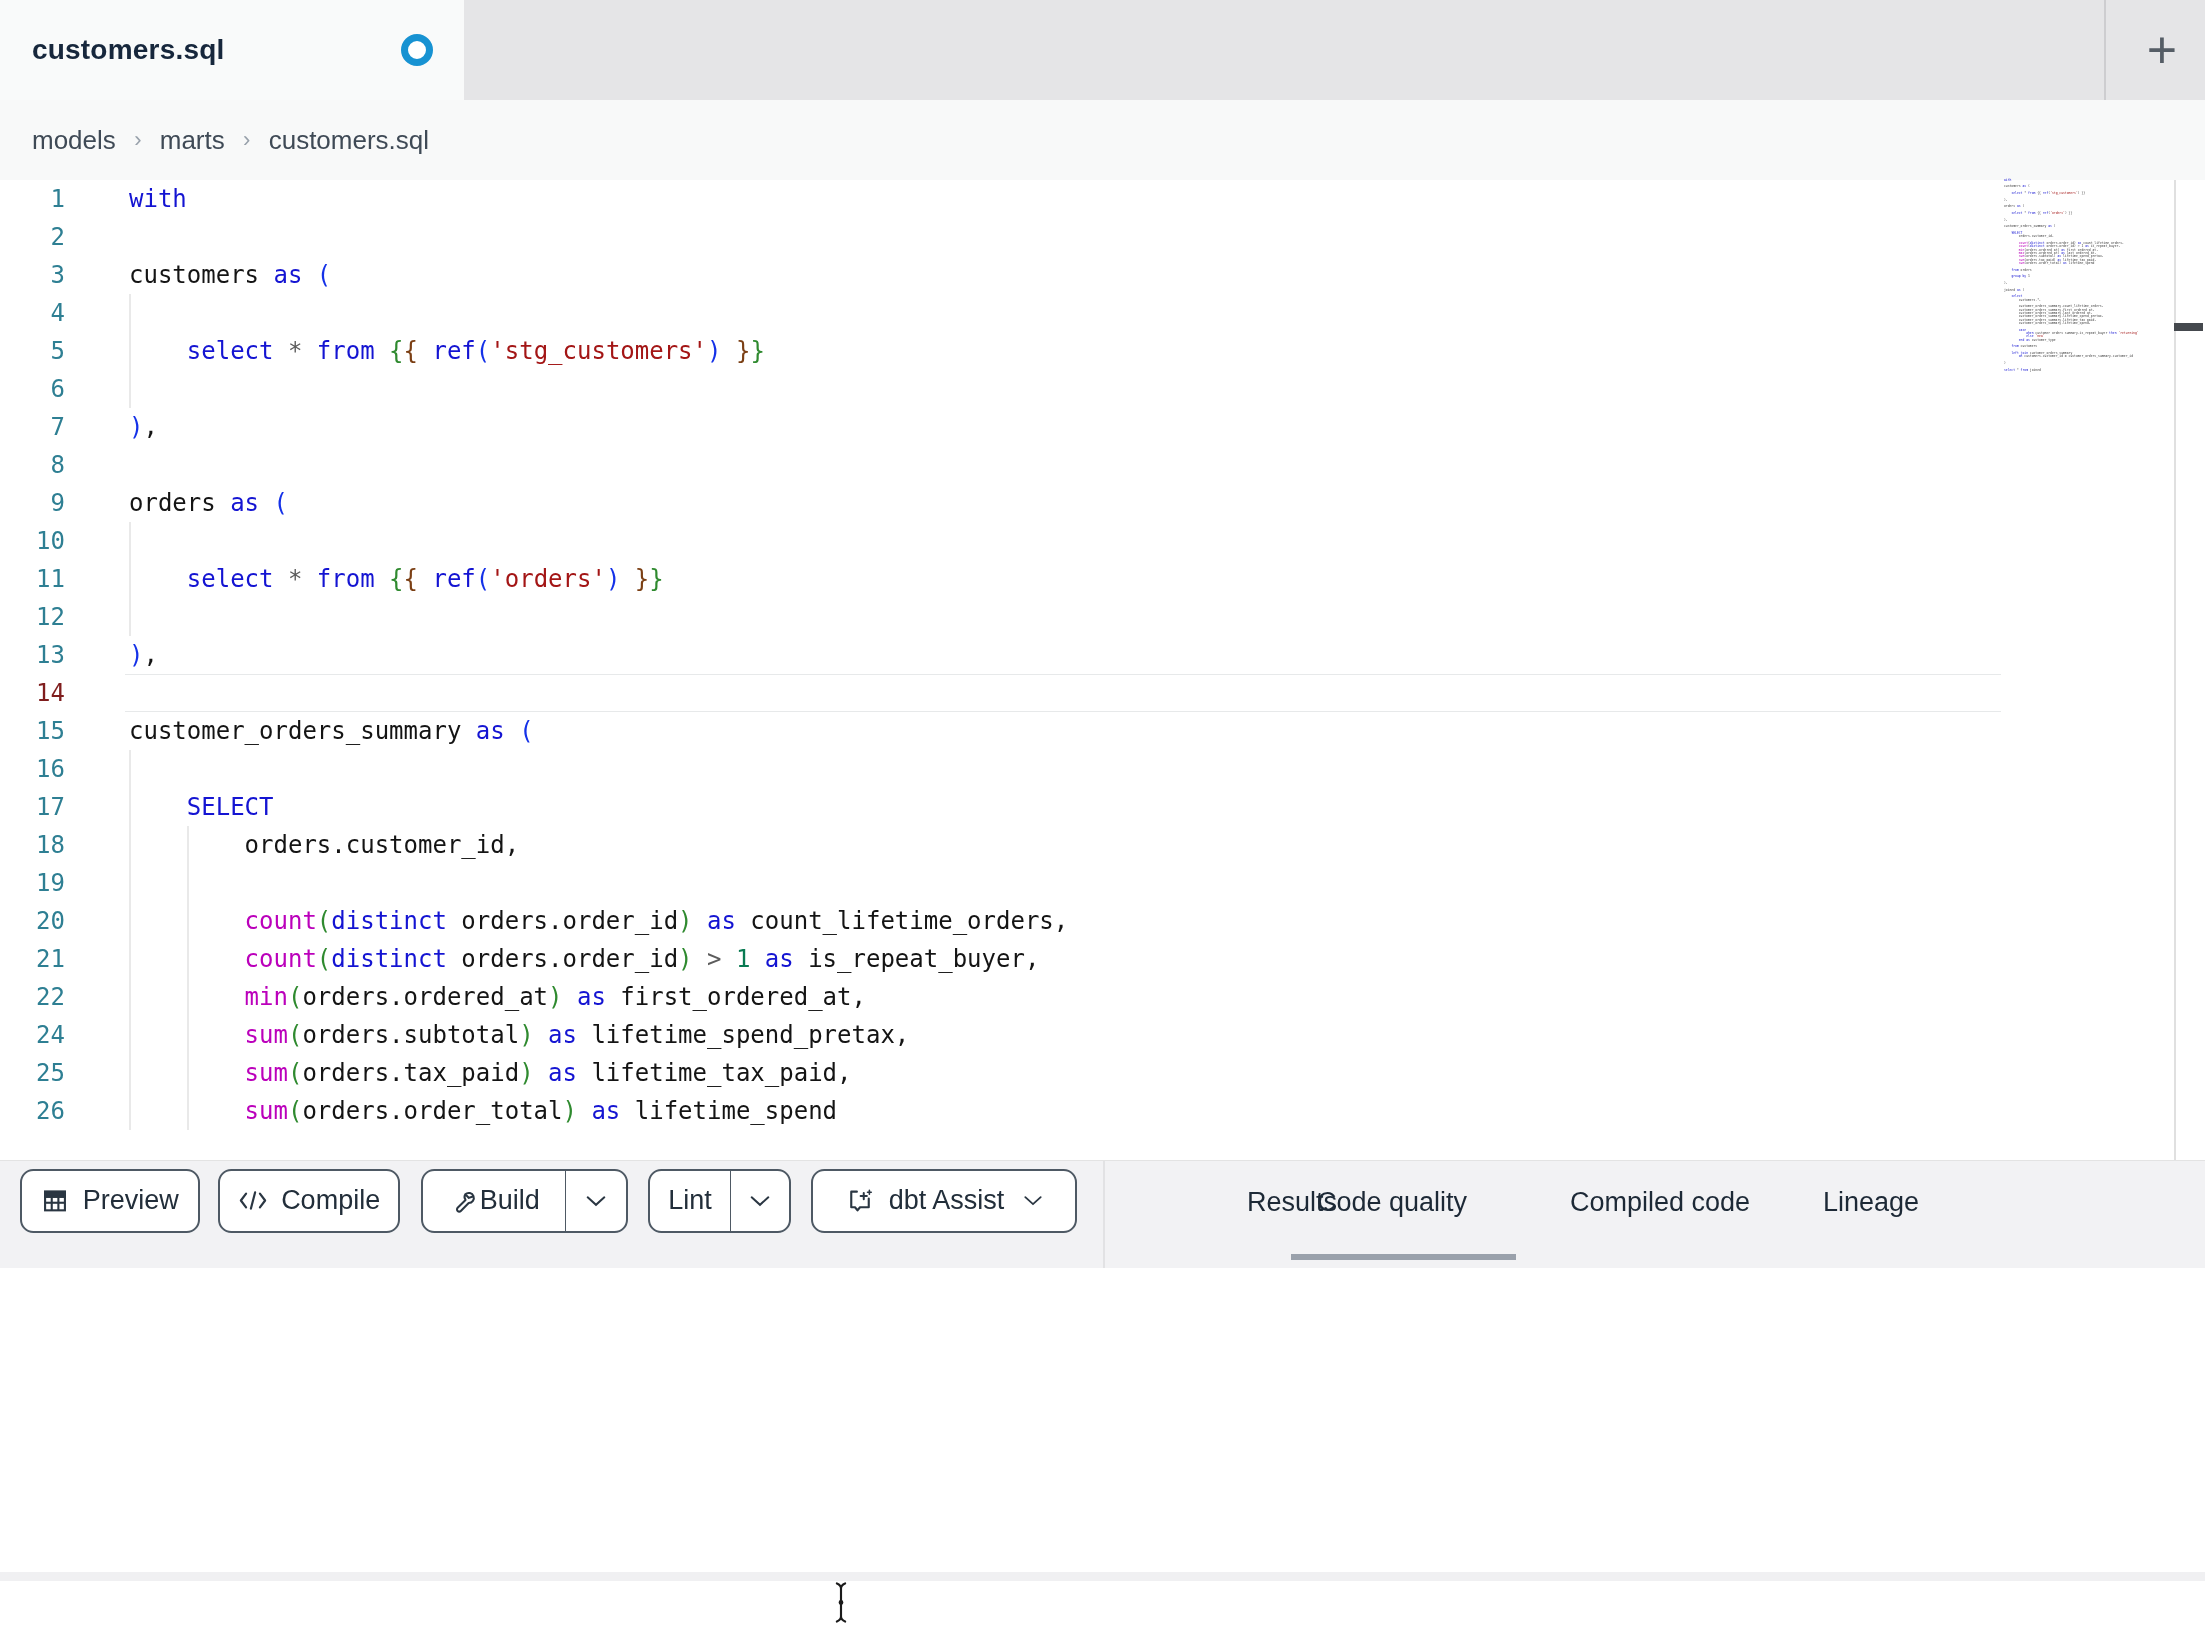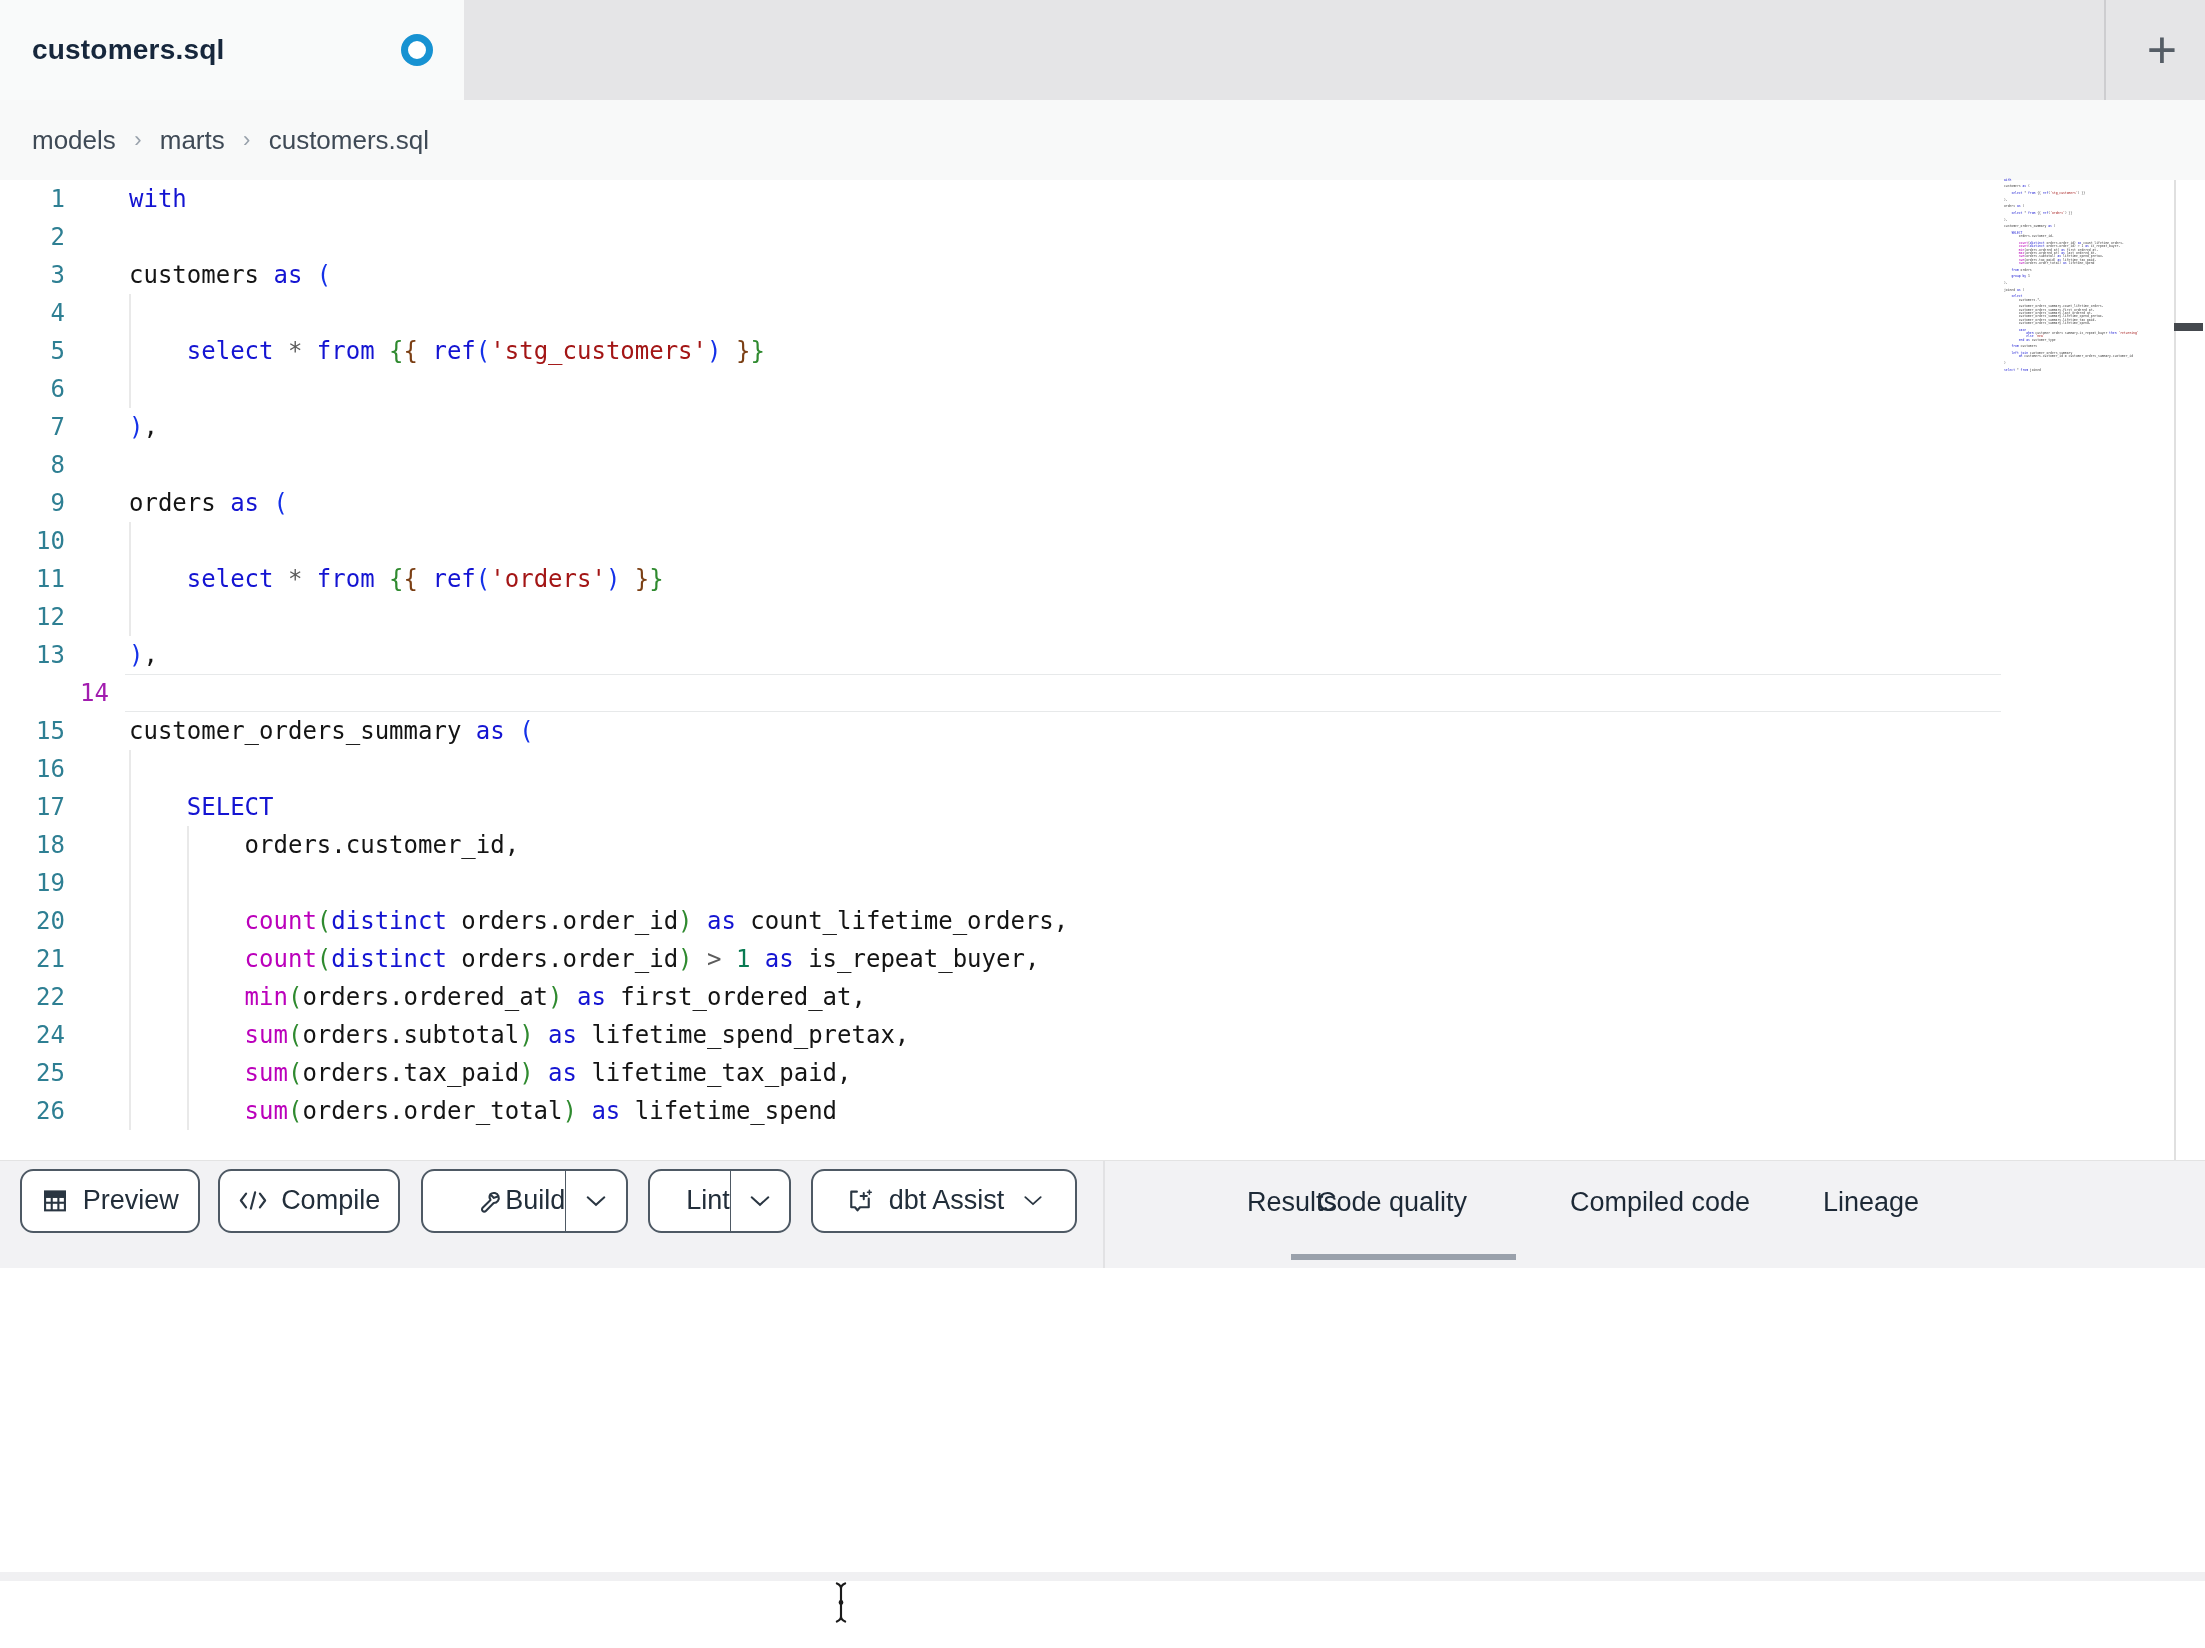--- a/index.html
+++ b/index.html
@@ -25,42 +25,42 @@
   #compass-button{position:absolute;left:399px;top:109px;width:65px;height:62px;border:1.7px solid #e9e9e9;
                   border-radius:13.3px;background:#fbfbfb;display:flex;align-items:center;justify-content:center;color:#2a3642;}
   #save-button{position:absolute;left:2015px;top:103px;width:157px;height:67px;background:#0d7377;border-radius:8.3px;
                display:flex;align-items:center;justify-content:center;gap:11.7px;color:#ffffff;cursor:pointer;}
   #save-button span{font-size:27.5px;font-weight:bold;}
 
   
   #editor{left:0;top:180px;width:2205px;height:980px;background:#ffffff;overflow:hidden;}
   .row{position:relative;height:38px;line-height:38px;font-family:"DejaVu Sans Mono", monospace;font-size:24px;}
   .ln{position:absolute;left:0;top:0;width:65px;text-align:right;color:#2e7f93;}
-  .row.active .ln{color:#a21caf;margin-left:44px;}
+  .row.active .ln{color:#7f1d1d;}
   .code{position:absolute;left:129px;top:0;white-space:pre;}
   .hl{position:absolute;left:125px;right:204px;top:0;bottom:0;border-top:1.7px solid #e7e9ea;border-bottom:1.7px solid #e7e9ea;}
   .guide{position:absolute;top:0;bottom:0;width:1.7px;background:#e9e9e9;}
   .tk-kw{color:#1414d2;} .tk-pl{color:#141414;} .tk-st{color:#a31515;} .tk-fn{color:#bb00bb;}
   .tk-num{color:#097a52;} .tk-op{color:#5c5c5c;}
   .tk-b1{color:#1431e8;} .tk-b2{color:#2f8a2f;} .tk-b3{color:#7b3f14;}
 
   
   #minimap{left:2004px;top:178px;width:133px;height:197px;overflow:visible;}
   #minimap pre{margin:0;font-family:"DejaVu Sans Mono", monospace;font-size:9.2px;line-height:10px;color:#3c3c3c;
                transform:scale(.3333);transform-origin:0 0;white-space:pre;width:400px;}
   .m-kw{color:#1414d2;font-style:normal;} .m-st{color:#a31515;font-style:normal;} .m-fn{color:#bb00bb;font-style:normal;}
   #editor-right-rail{left:2174px;top:180px;width:1.7px;height:980px;background:#e0e0e0;}
   #ruler-cursor-marker{left:2174px;top:323px;width:29px;height:8.3px;background:#45494e;}
 
   
   #toolbar-row{left:0;top:1160px;width:2205px;height:108px;background:#f2f2f4;border-top:1.7px solid #e3e3e3;}
   .tbtn{position:absolute;top:7.5px;height:64px;background:#ffffff;border:2.1px solid #4e5964;border-radius:13.3px;
         display:flex;align-items:center;justify-content:center;gap:13.3px;font-size:27px;color:#222e3a;cursor:pointer;box-sizing:border-box;}
   .tbtn .seg{height:100%;display:flex;align-items:center;justify-content:center;}
-  .tbtn .seg.main{gap:4px;justify-content:flex-end;}
+  .tbtn .seg.main{gap:4px;}
   .tbtn .seg.chev{border-left:1.7px solid #4e5964;}
   #toolbar-divider{left:1103px;top:0;width:1.7px;height:108px;background:#e2e2e4;}
   .rtab{position:absolute;top:26px;font-size:27px;color:#1d2936;cursor:pointer;white-space:nowrap;}
   #tab-underline{left:1291px;top:93px;width:225px;height:5.8px;background:#9aa1ab;}
 
   
   #panel{left:0;top:1268px;width:2205px;height:304px;background:#ffffff;}
 
   
   #panel-gap-strip{left:0;top:1572px;width:2205px;height:9.2px;background:#f0f0f2;}

